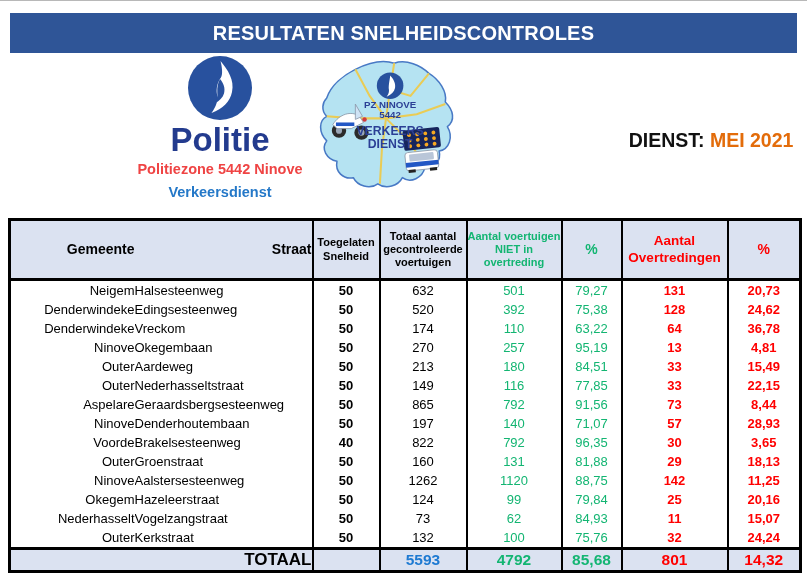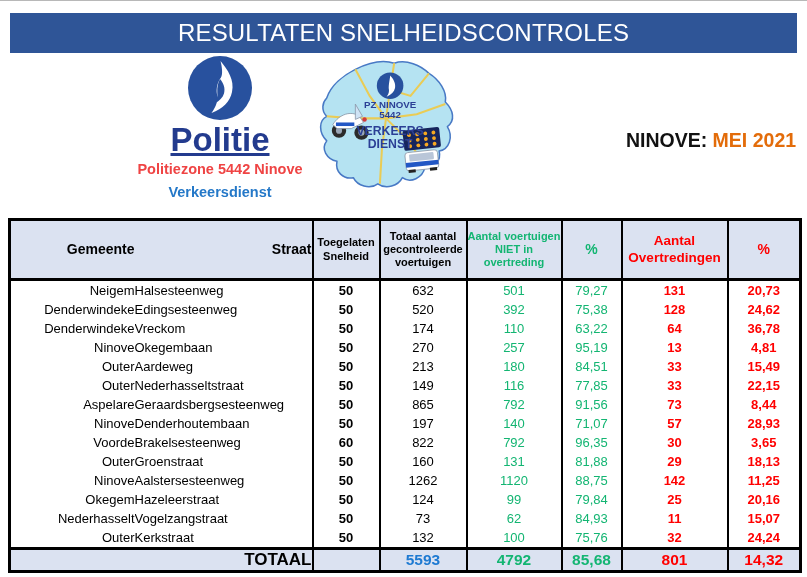--- a/index.html
+++ b/index.html
@@ -2,26 +2,26 @@
 <html><head>
 <meta charset="utf-8">
 <style>
   html,body{margin:0;padding:0;background:#fff;}
   body{font-family:"Liberation Sans",sans-serif;}
   #page{position:relative;width:807px;height:577px;background:#fff;overflow:hidden;border-top:1px solid #b8b8b8;}
 
   
   .banner{position:absolute;left:10px;top:12px;width:787px;height:40px;background:#2F5597;
           display:flex;align-items:center;justify-content:center;}
-  .banner span{color:#fff;font-weight:normal;font-size:24px;letter-spacing:.2px;}
+  .banner span{color:#fff;font-weight:bold;font-size:20px;letter-spacing:.2px;}
 
   
   .brand{position:absolute;left:118px;top:54px;width:204px;text-align:center;}
   .brand .logo{display:block;margin:0 auto;}
-  .brand .politie{font-size:33px;font-weight:bold;color:#233B8E;line-height:1.05;margin-top:2px;text-decoration:underline;}
+  .brand .politie{font-size:33px;font-weight:bold;color:#233B8E;line-height:1.05;margin-top:2px;}
   .brand .zone{font-size:14.5px;font-weight:bold;color:#ef4444;margin-top:3px;}
   .brand .dept{font-size:14.5px;font-weight:bold;color:#2478C8;margin-top:7px;}
 
   
   .mapwrap{position:absolute;left:306px;top:54px;width:158px;height:138px;}
   .mapwrap text{font-family:"Liberation Sans",sans-serif;font-weight:bold;fill:#2B3F95;}
 
   
   .period{position:absolute;left:616px;top:128px;width:190px;text-align:center;
           font-size:19.5px;font-weight:bold;color:#111;white-space:nowrap;}
@@ -132,21 +132,21 @@
                                 C 78.6 38, 79.2 35.8, 78.8 33.4 C 78.4 30.8, 79 27, 80.2 20 Z"></path>
       </g>
       <text x="80" y="52" font-size="9.5" text-anchor="middle">PZ NINOVE</text>
       <text x="80" y="62" font-size="9.5" text-anchor="middle">5442</text>
       <text x="80" y="78" font-size="12" text-anchor="middle">VERKEERS</text>
       <text x="80" y="91" font-size="12" text-anchor="middle">DIENST</text>
     </svg>
   </div>
 
   <div class="period">
-    <span>NINOVE:</span>
+    <span>DIENST:</span>
     <span class="val">MEI 2021</span>
   </div>
 
   <table class="results">
     <colgroup>
       <col style="width:125px">
         <col style="width:178px">
         <col style="width:67px">
         <col style="width:87px">
       <col style="width:95px">
@@ -243,21 +243,21 @@
           <td class="col-snelheid">50</td>
           <td class="col-totaal">197</td>
           <td class="col-niet">140</td>
           <td class="col-pctgroen">71,07</td>
           <td class="col-overtredingen">57</td>
           <td class="col-pctrood">28,93</td>
         </tr>
         <tr>
           <td class="col-gemeente">Voorde</td>
           <td class="col-straat">Brakelsesteenweg</td>
-          <td class="col-snelheid">60</td>
+          <td class="col-snelheid">40</td>
           <td class="col-totaal">822</td>
           <td class="col-niet">792</td>
           <td class="col-pctgroen">96,35</td>
           <td class="col-overtredingen">30</td>
           <td class="col-pctrood">3,65</td>
         </tr>
         <tr>
           <td class="col-gemeente">Outer</td>
           <td class="col-straat">Groenstraat</td>
           <td class="col-snelheid">50</td>

